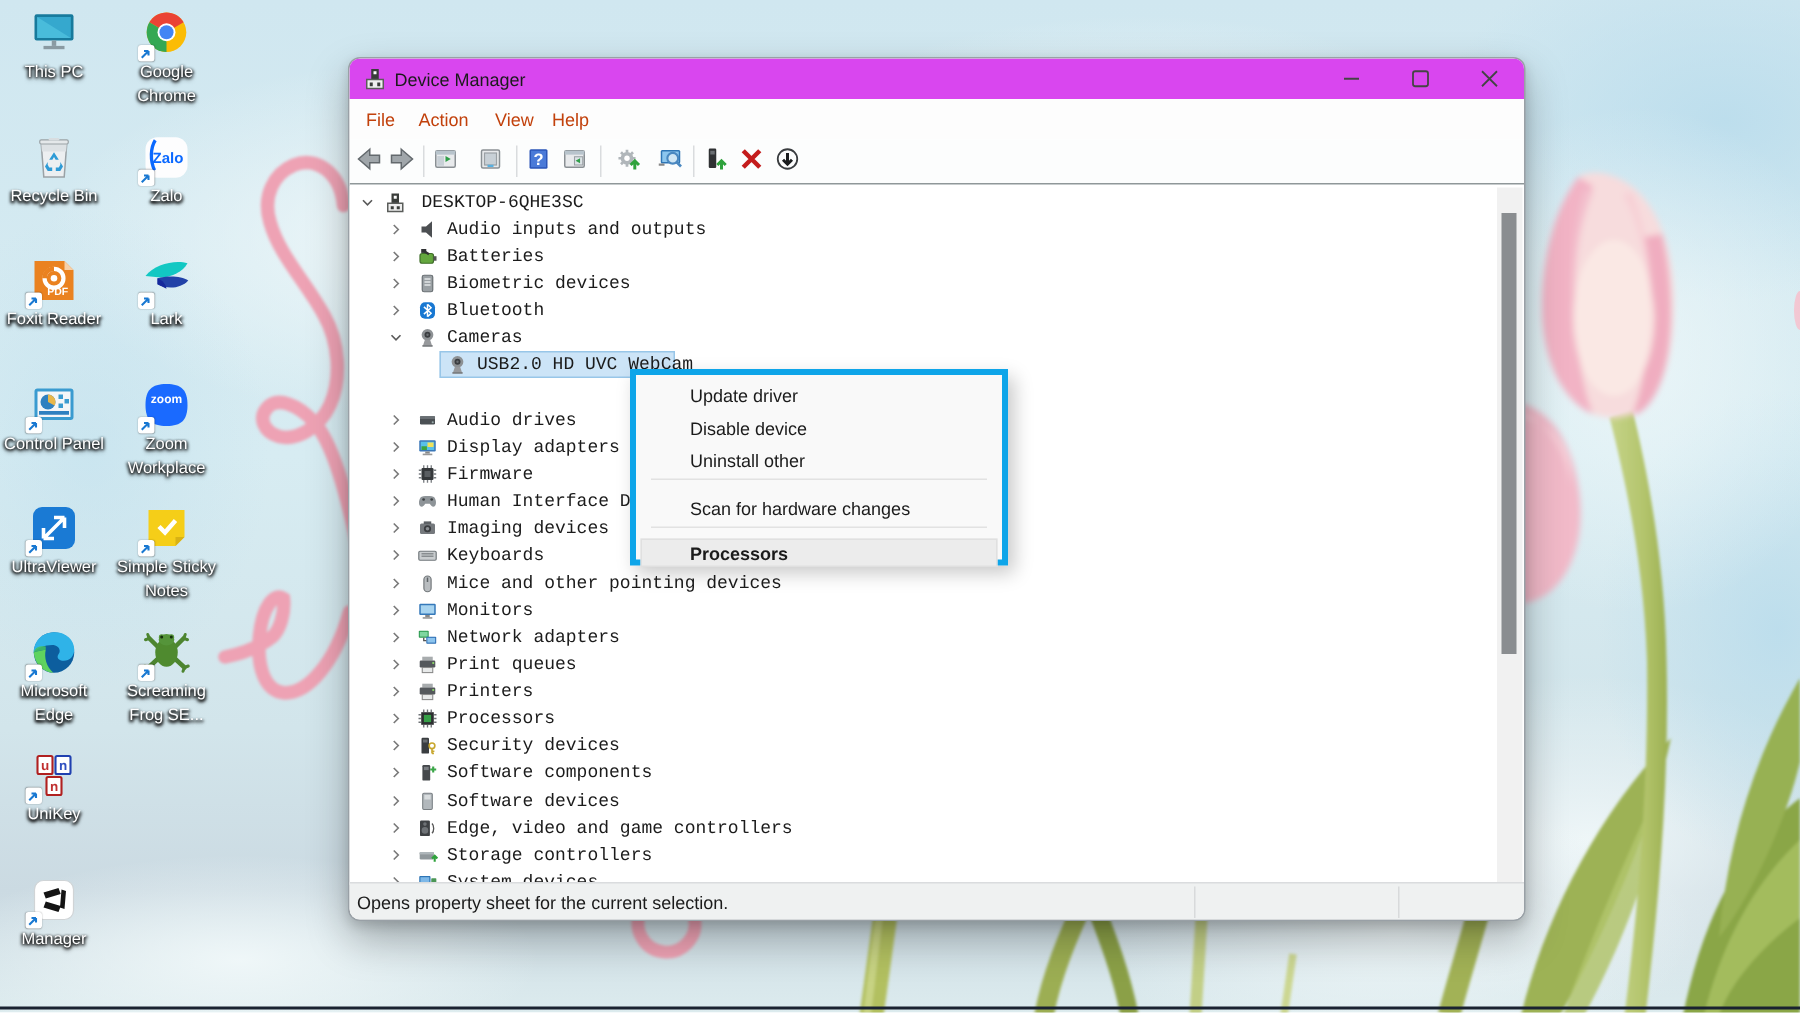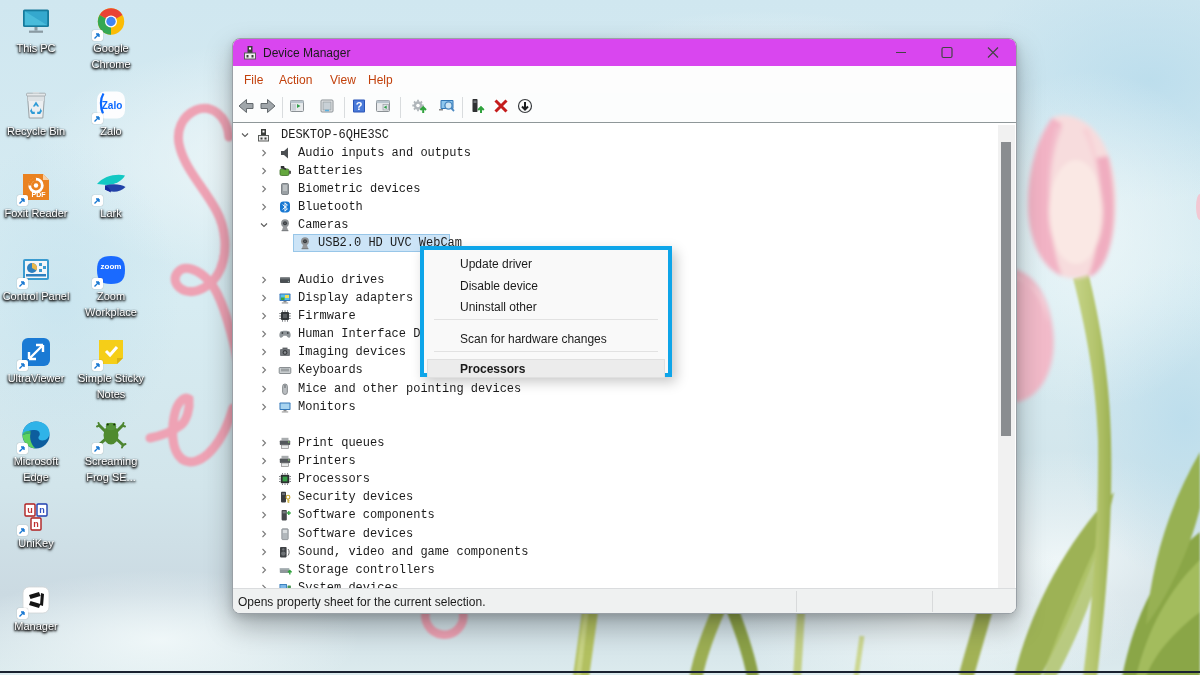--- a/index.html
+++ b/index.html
@@ -569,20 +569,33 @@
           <path d="M3.5,2 L6.5,5 L3.5,8" stroke="#7a7a7a" stroke-width="1.1" fill="none"></path>
         </svg>
         <svg class="ticon" width="14" height="14" viewBox="0 0 14 14" style="left:45px">
           <rect x="1.5" y="2.5" width="11" height="7.5" rx="0.8" fill="#3579ba"></rect>
           <rect x="2.5" y="3.5" width="9" height="5.5" fill="#a8d4f0"></rect>
           <rect x="5.5" y="10" width="3" height="1.4" fill="#888"></rect>
           <rect x="3.8" y="11.4" width="6.4" height="1.1" fill="#999"></rect>
         </svg>
         <span style="position:absolute;left:65px">Monitors</span>
       </div>
+<div class="row" style="top:291.7px;left:0;width:766px">
+        <svg class="chev" width="10" height="10" viewBox="0 0 10 10" style="left:26px">
+          <path d="M3.5,2 L6.5,5 L3.5,8" stroke="#7a7a7a" stroke-width="1.1" fill="none"></path>
+        </svg>
+        <svg class="ticon" width="14" height="14" viewBox="0 0 14 14" style="left:45px">
+          <rect x="1.2" y="2.5" width="6.6" height="4.6" rx="0.5" fill="#2c9a50"></rect>
+          <rect x="1.9" y="3.2" width="5.2" height="3.2" fill="#7fd6a0"></rect>
+          <rect x="6.2" y="6.5" width="6.6" height="4.6" rx="0.5" fill="#2e6fb4"></rect>
+          <rect x="6.9" y="7.2" width="5.2" height="3.2" fill="#8cc4ee"></rect>
+          <path d="M4.5,7.1 v2 h1.7" stroke="#555" stroke-width="0.9" fill="none"></path>
+        </svg>
+        <span style="position:absolute;left:65px">Network adapters</span>
+      </div>
 <div class="row" style="top:328.0px;left:0;width:766px">
         <svg class="chev" width="10" height="10" viewBox="0 0 10 10" style="left:26px">
           <path d="M3.5,2 L6.5,5 L3.5,8" stroke="#7a7a7a" stroke-width="1.1" fill="none"></path>
         </svg>
         <svg class="ticon" width="14" height="14" viewBox="0 0 14 14" style="left:45px">
           <rect x="3.5" y="1.8" width="7" height="2.6" fill="#a8acae"></rect>
           <rect x="1.8" y="4.4" width="10.4" height="4.6" rx="0.8" fill="#54585c"></rect>
           <rect x="3.5" y="9" width="7" height="3.4" fill="#e8eaea" stroke="#888" stroke-width="0.7"></rect>
           <circle cx="10.8" cy="6" r="0.7" fill="#8fe06a"></circle>
         </svg>
@@ -647,21 +660,21 @@
 <div class="row" style="top:418.7px;left:0;width:766px">
         <svg class="chev" width="10" height="10" viewBox="0 0 10 10" style="left:26px">
           <path d="M3.5,2 L6.5,5 L3.5,8" stroke="#7a7a7a" stroke-width="1.1" fill="none"></path>
         </svg>
         <svg class="ticon" width="14" height="14" viewBox="0 0 14 14" style="left:45px">
           <rect x="2" y="2" width="6.6" height="10.4" rx="0.8" fill="#3e4144"></rect>
           <circle cx="5.3" cy="8.6" r="2.2" fill="#6e7276"></circle>
           <circle cx="5.3" cy="4.4" r="1.2" fill="#6e7276"></circle>
           <path d="M10,4 C11.5,5.5 11.5,9 10,10.5" stroke="#555" stroke-width="0.9" fill="none"></path>
         </svg>
-        <span style="position:absolute;left:65px">Sound, video and game components</span>
+        <span style="position:absolute;left:65px">Edge, video and game controllers</span>
       </div>
 <div class="row" style="top:436.9px;left:0;width:766px">
         <svg class="chev" width="10" height="10" viewBox="0 0 10 10" style="left:26px">
           <path d="M3.5,2 L6.5,5 L3.5,8" stroke="#7a7a7a" stroke-width="1.1" fill="none"></path>
         </svg>
         <svg class="ticon" width="14" height="14" viewBox="0 0 14 14" style="left:45px">
           <rect x="1.8" y="5" width="9.4" height="5" rx="0.8" fill="#8f979b"></rect>
           <rect x="1.8" y="5" width="9.4" height="1.6" fill="#aeb6ba"></rect>
           <path d="M11.8,11.5 v-4 M10,9.3 l1.8,-1.8 1.8,1.8" stroke="#2fa23c" stroke-width="1.4" fill="none"></path>
         </svg>

